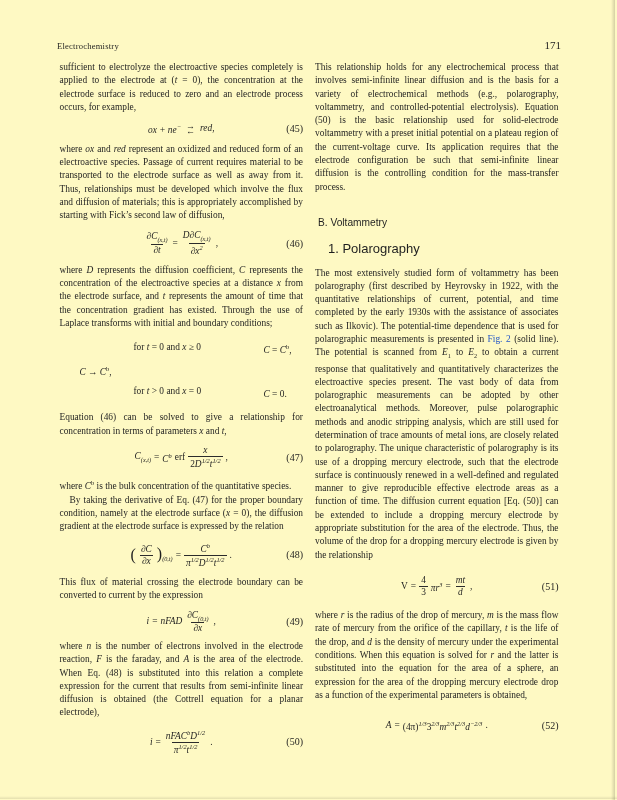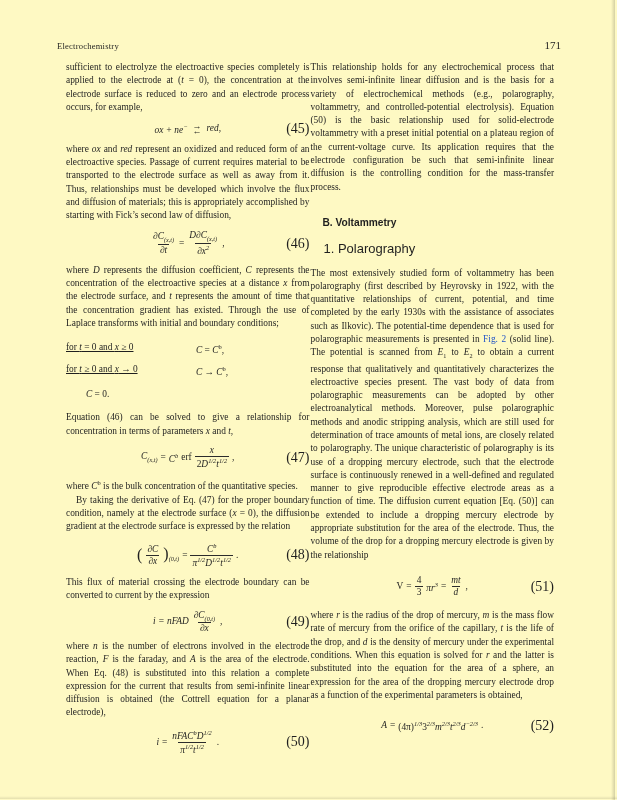--- a/index.html
+++ b/index.html
@@ -19,34 +19,34 @@
     background:linear-gradient(to bottom,rgba(0,0,0,0),rgba(0,0,0,0.10));}
 
   .runhead{
     position:absolute;top:39px;left:57px;right:56px;
     display:flex;justify-content:space-between;align-items:baseline;
   }
   .runtitle{font-size:8.6px;letter-spacing:0.2px;}
   .pagenum{font-size:11px;}
 
   .columns{
-    position:absolute;top:61px;left:66px;width:504px;
-    display:flex;gap:1px;
+    position:absolute;top:61px;left:57px;width:504px;
+    display:flex;gap:12px;justify-content:center;
   }
   .col{width:243.5px;font-size:9.4px;line-height:13.3px;text-align:justify;}
   .col p{margin:0;}
   p.ind{text-indent:10px;}
   i{font-style:italic;}
   sup{font-size:6.4px;}
   sub{font-size:6.2px;}
 
   
   .eq{position:relative;text-align:center;font-size:9.4px;}
   .eqbody{display:inline-flex;align-items:center;gap:3px;font-style:italic;}
-  .eqnum{position:absolute;right:0;top:50%;transform:translateY(-50%);font-style:normal;font-size:14px;}
+  .eqnum{position:absolute;right:0;top:50%;transform:translateY(-50%);font-style:normal;font-size:10px;}
   .frac{display:inline-flex;flex-direction:column;align-items:center;line-height:1.18;}
   .frac .nm{padding:0 2px;white-space:nowrap;}
   .frac .dn{border-top:0.9px solid #2b2b2b;padding:0 2px;white-space:nowrap;}
   .rm{font-style:normal;}
   .bp{font-size:16px;font-style:normal;display:inline-block;transform:scaleY(1.1);}
   .tok{white-space:nowrap;}
   .eq45{margin:6px 0 5px;}
   .eq46{margin:8px 0 7px;}
   .eq47{margin:7px 0 6px;}
   .eq48{margin:8px 0 7px;}
@@ -55,25 +55,25 @@
   .eq51{margin:13px 0 11px;}
   .eq52{margin:15px 0 0;}
 
   
   .eqarr{display:inline-flex;flex-direction:column;align-items:center;
     line-height:4.6px;font-size:9px;font-style:normal;margin:0 2px;}
 
   
   .bc{margin:8px 0 8px;}
   .bcrow{display:flex;line-height:18.6px;text-align:left;}
-  .bccond{flex:0 0 110px;white-space:nowrap;text-decoration:underline;}
+  .bccond{margin-left:74px;flex:0 0 110px;white-space:nowrap;}
   .bcval{margin-left:20px;white-space:nowrap;}
 
-  .hB{font-family:"Liberation Sans",sans-serif;font-weight:700;font-size:10.2px;
-      margin:22px 12px 0;text-align:left;}
+  .hB{font-family:"Liberation Sans",sans-serif;font-weight:400;font-size:10.2px;
+      margin:22px 3px 0;text-align:left;}
   .h1{font-family:"Liberation Sans",sans-serif;font-weight:400;font-size:13px;
       margin:13px 0 11px 13px;text-align:left;}
 
   .figlink{color:#2356c7;cursor:pointer;text-decoration:none;}
 </style>
 </head>
 <body>
 
 <div class="page">
   <div class="runhead">
@@ -117,24 +117,24 @@
       </div>
 
       <p><span>where </span><i>D</i><span> represents the diffusion coefficient, </span><i>C</i><span> represents the concentration of the electroactive species at a distance </span><i>x</i><span> from the electrode surface, and </span><i>t</i><span> represents the amount of time that the concentration gradient has existed. Through the use of Laplace transforms with initial and boundary conditions;</span></p>
 
       <div class="bc">
         <div class="bcrow">
           <span class="bccond"><span>for </span><i>t</i><span> = 0 and </span><i>x</i><span> ≥ 0</span></span>
           <span class="bcval"><i>C</i><span> = </span><i>C</i><sup>b</sup><span>,</span></span>
         </div>
         <div class="bcrow">
-          <span class="bccond"><span>for </span><i>t</i><span> ≥ 0 and </span><i>x</i><span> → 0</span></span>
           <span class="bcval"><i>C</i><span> → </span><i>C</i><sup>b</sup><span>,</span></span>
         </div>
         <div class="bcrow">
+          <span class="bccond"><span>for </span><i>t</i><span> &gt; 0 and </span><i>x</i><span> = 0</span></span>
           <span class="bcval"><i>C</i><span> = 0.</span><i></i><sup></sup><span></span></span>
         </div>
       </div>
 
       <p><span>Equation (46) can be solved to give a relationship for concentration in terms of parameters </span><i>x</i><span> and </span><i>t</i><span>,</span></p>
 
       <div class="eq eq47">
         <span class="eqbody">
           <span class="tok"><i>C</i><sub>(x,t)</sub></span>
           <span class="rm">=</span>

